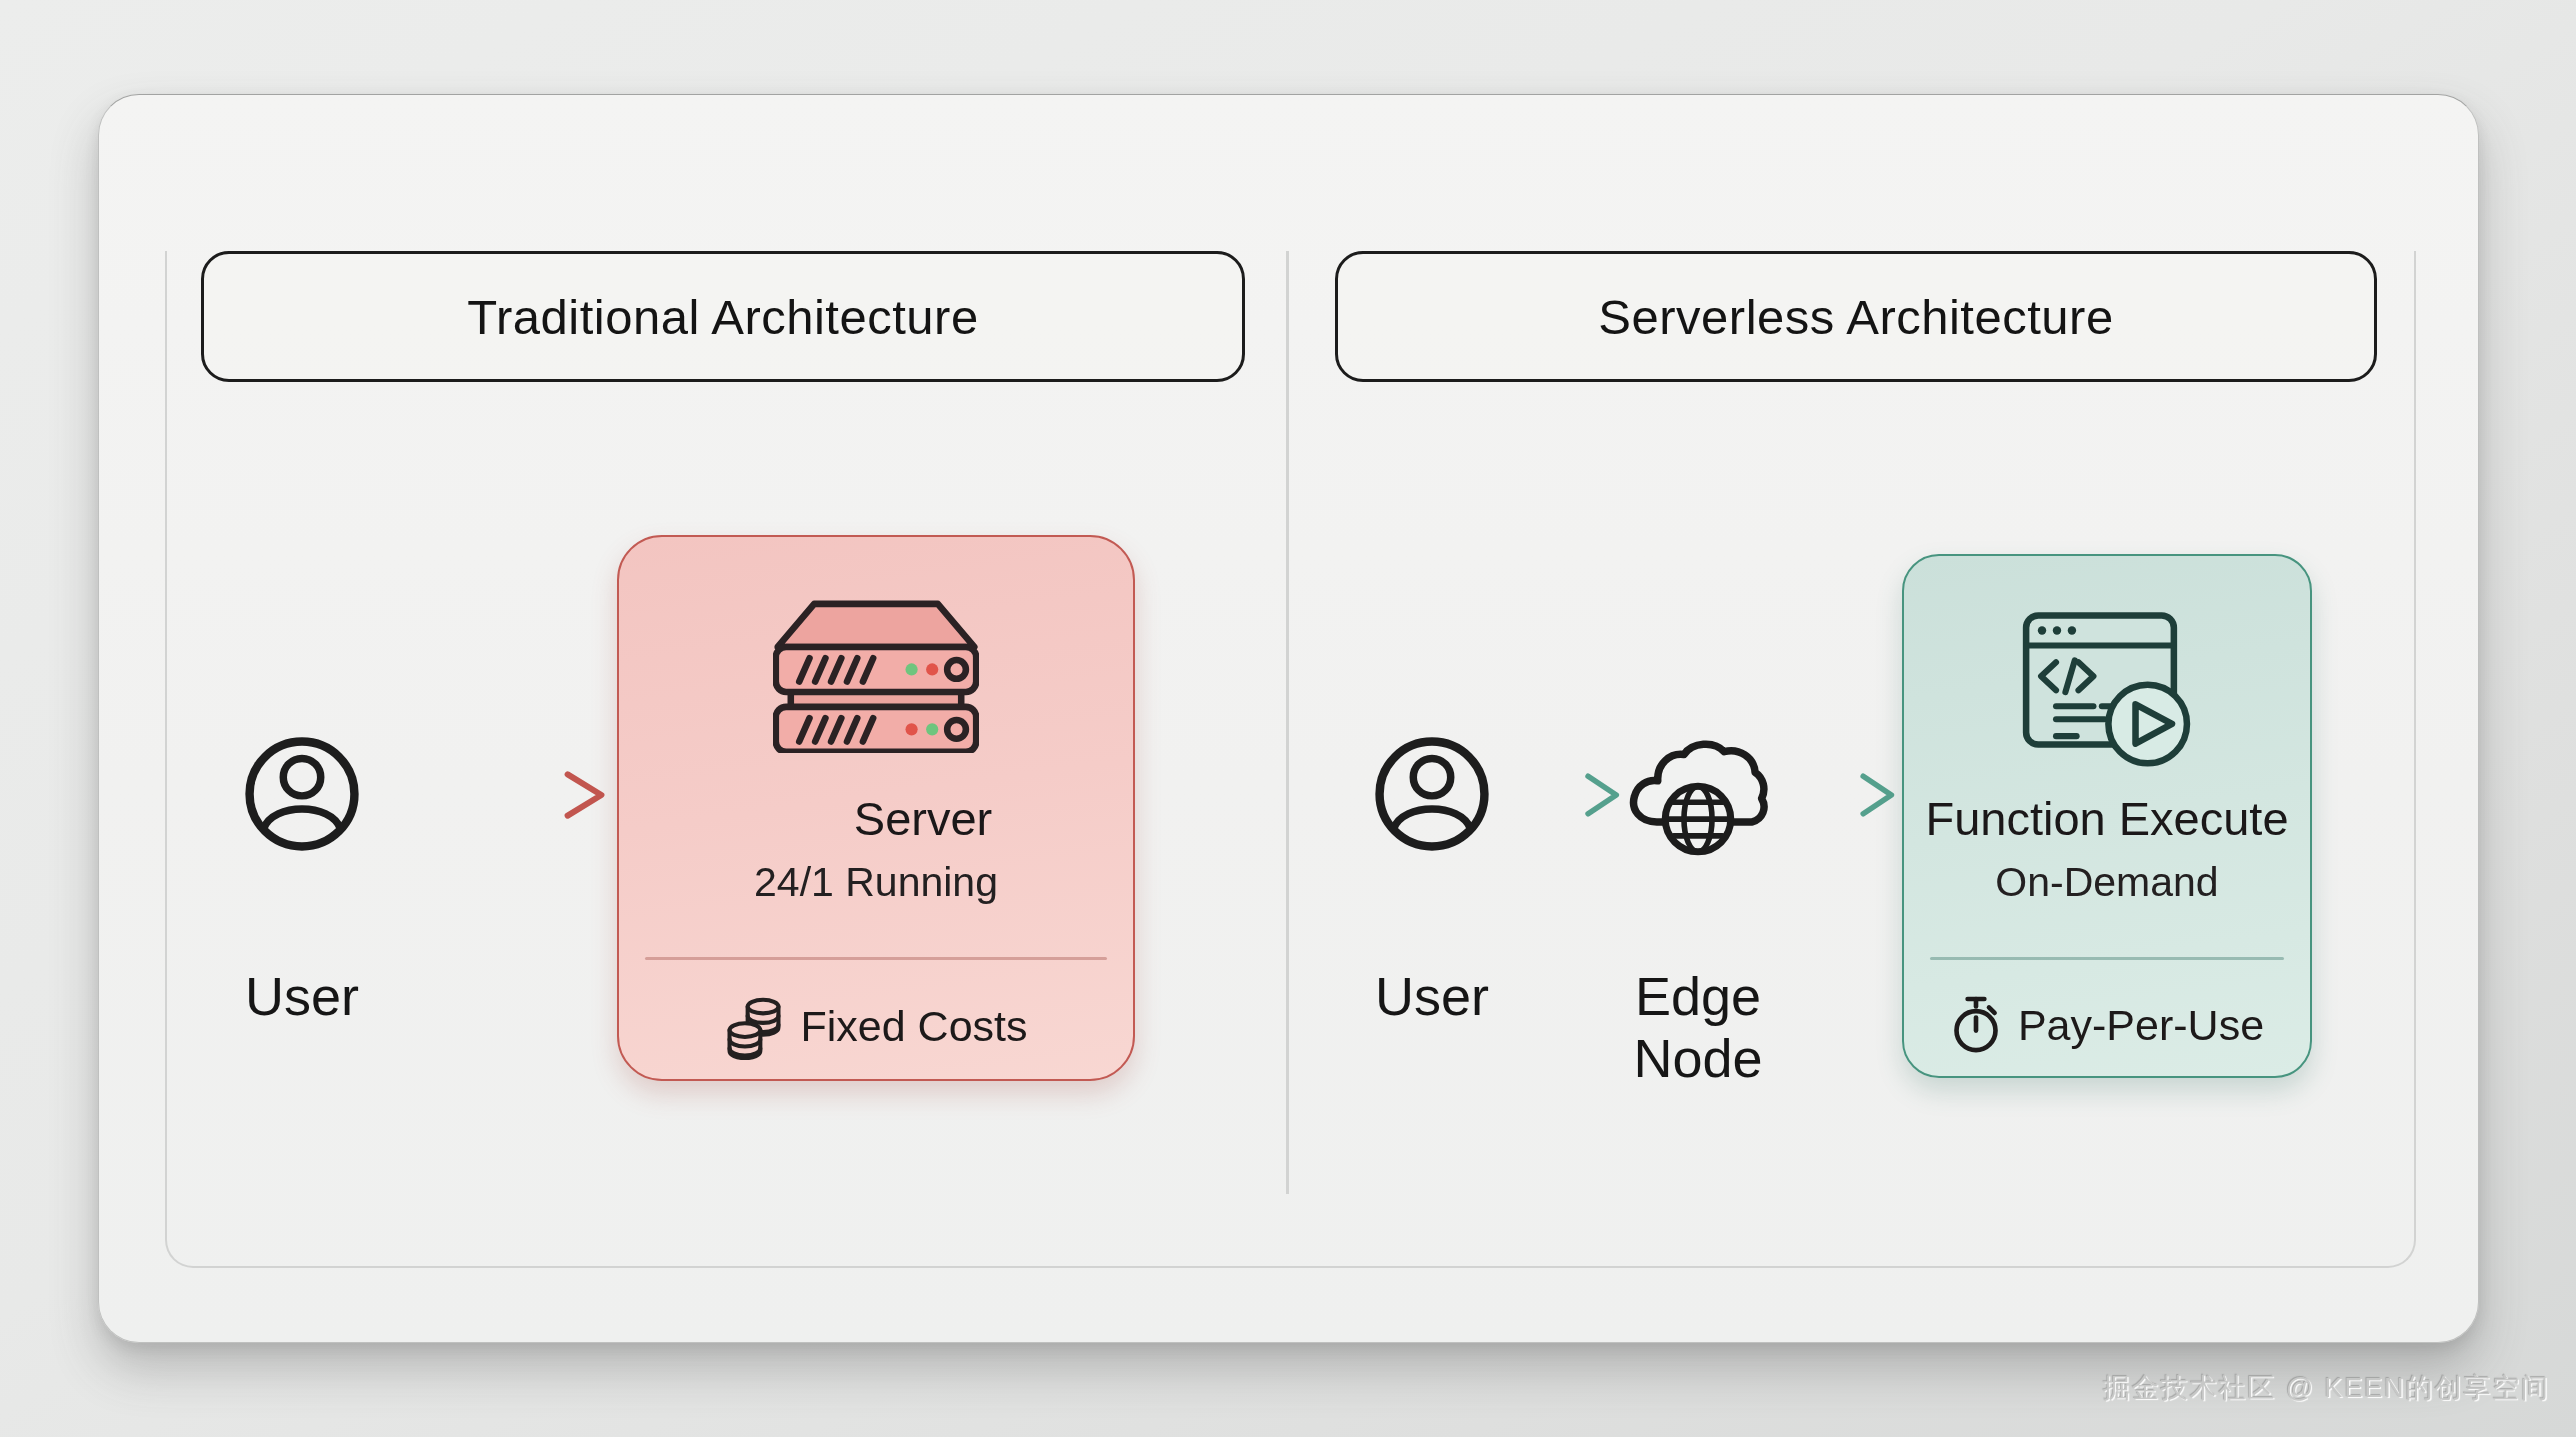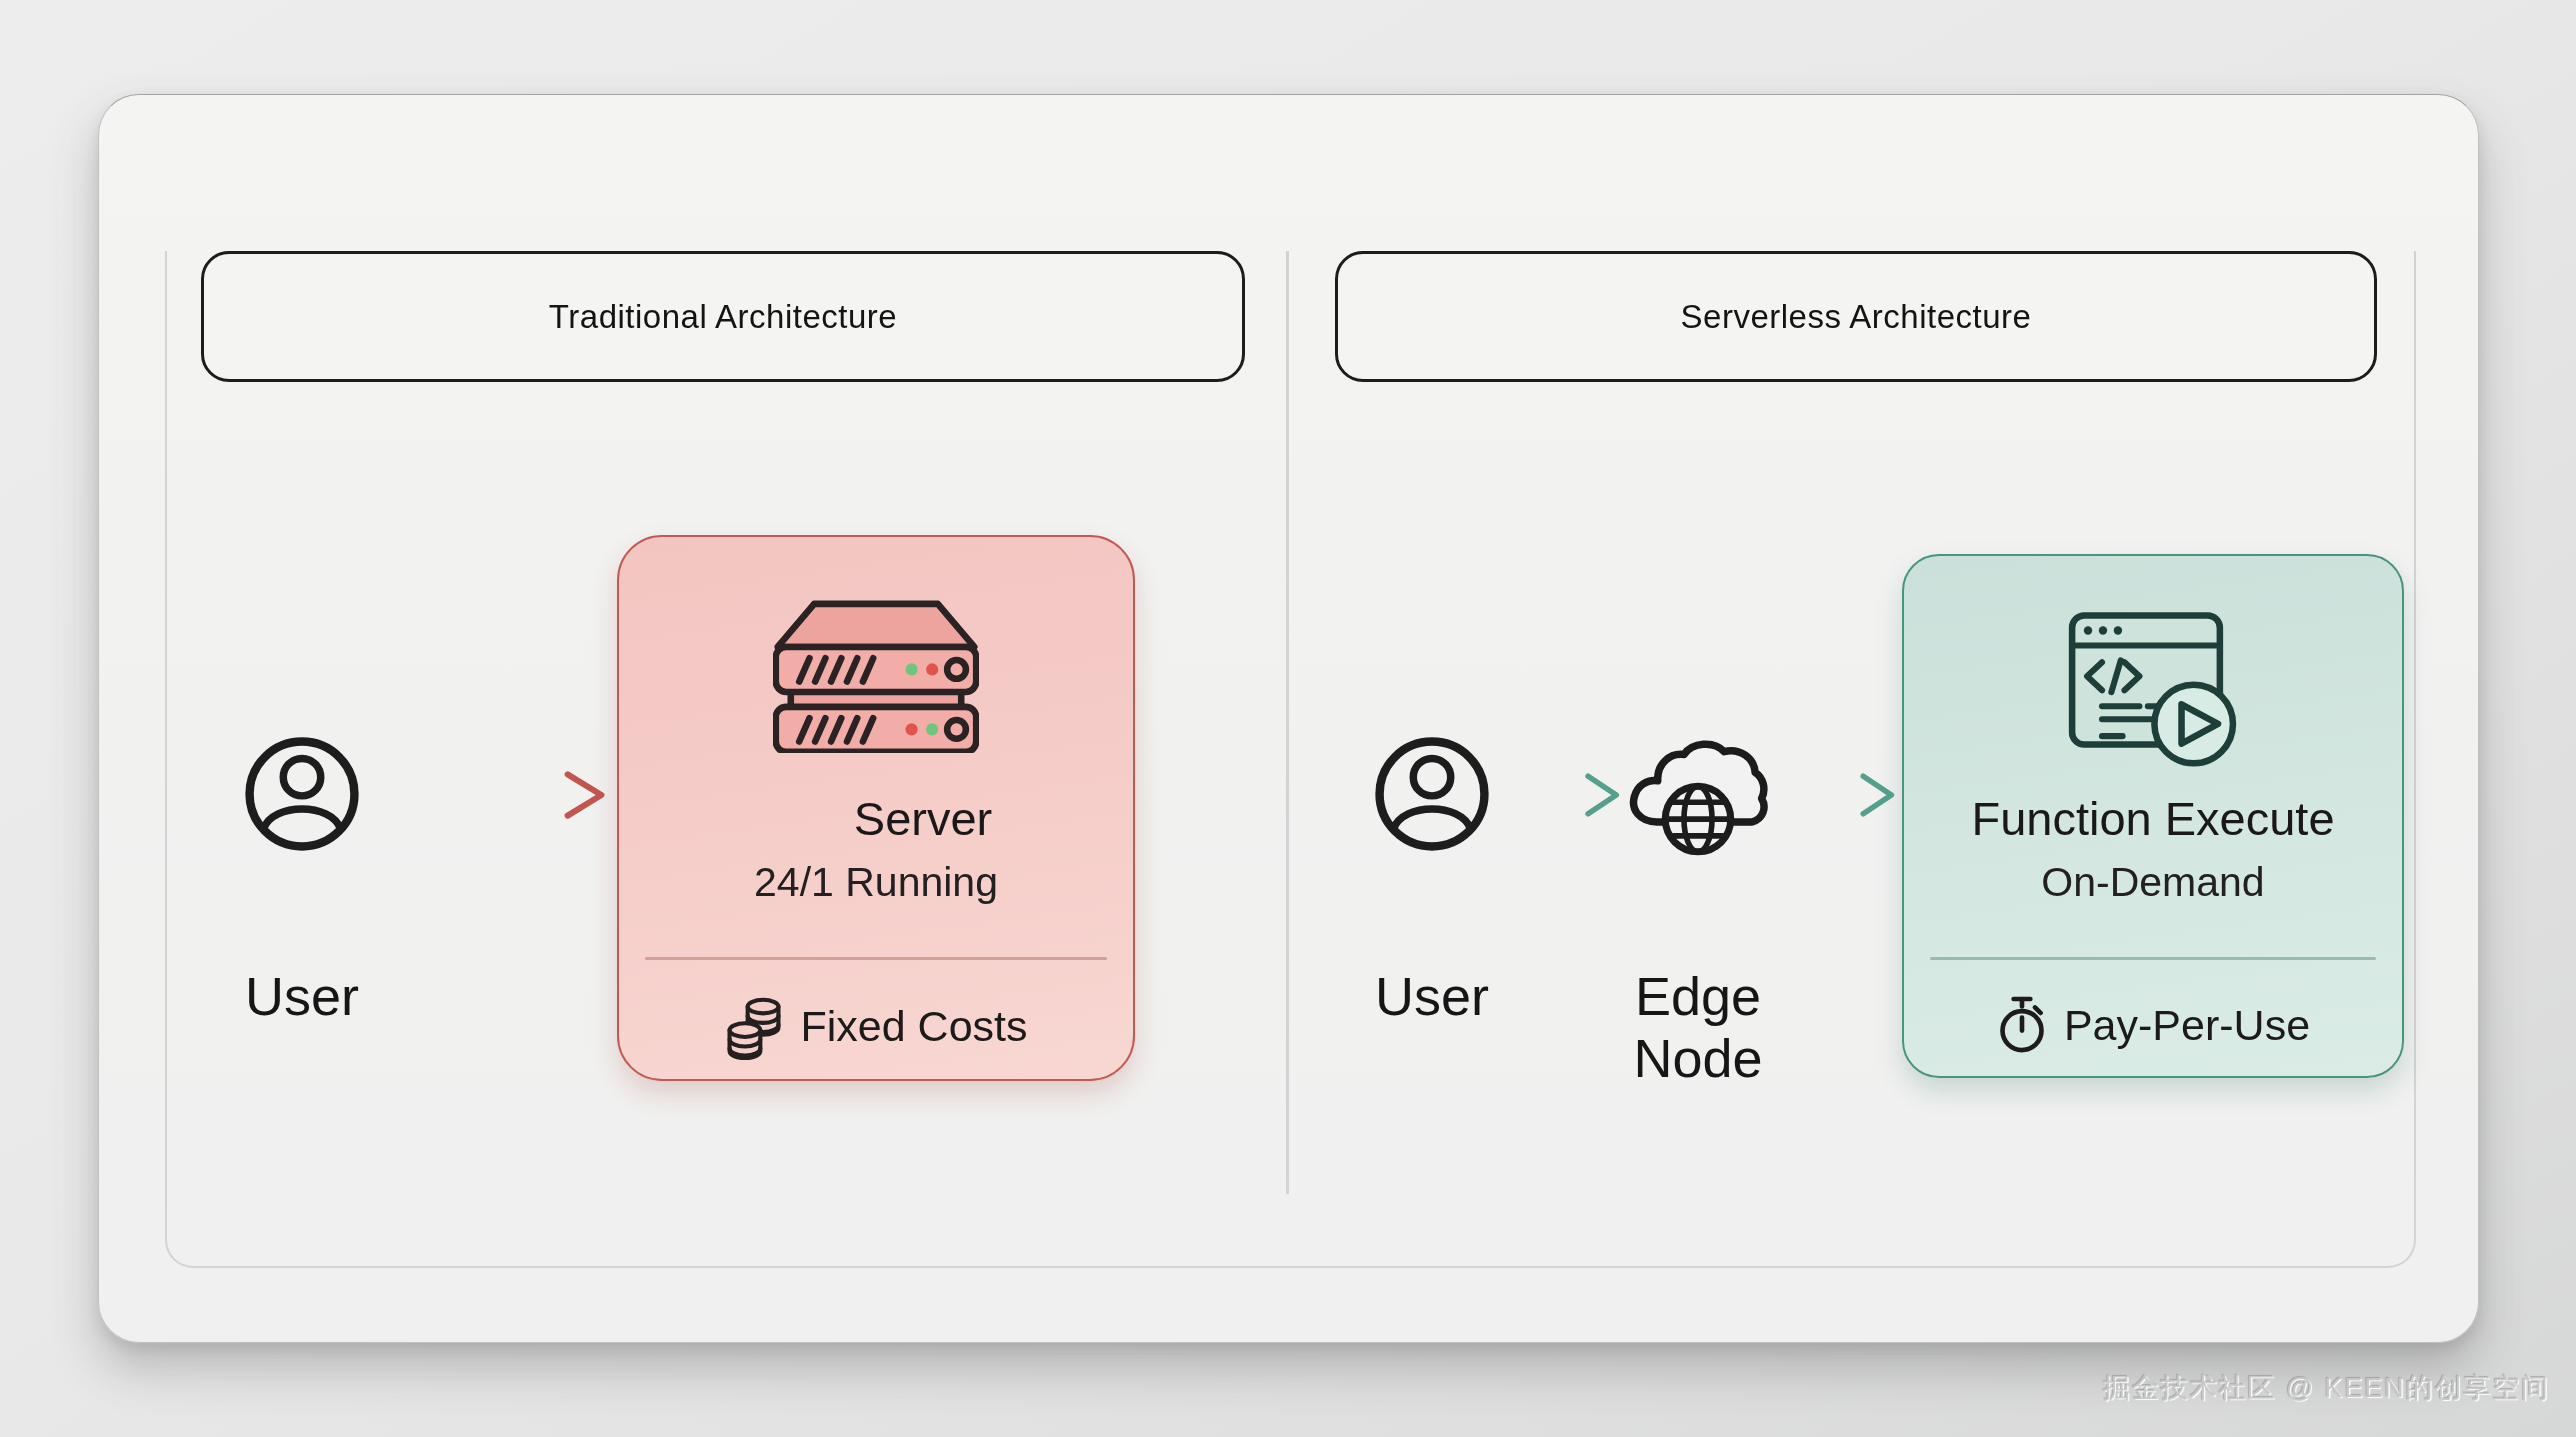--- a/index.html
+++ b/index.html
@@ -17,36 +17,36 @@
   .content-panel{
     position:absolute;left:165px;top:250px;width:2247px;height:1015px;
     border-left:2.8px solid #d2d3d2;border-right:2.8px solid #d2d3d2;border-bottom:2.8px solid #d2d3d2;
     border-radius:0 0 28px 28px;
   }
   .mid-divider{position:absolute;left:1285px;top:250px;width:2.8px;height:943px;background:#d2d3d2;}
   .title-box{
     position:absolute;top:250px;height:131px;box-sizing:border-box;
     border:3.7px solid #1c1c1c;border-radius:28px;background:rgba(243,243,242,.85);
     display:flex;align-items:center;justify-content:center;
-    font-size:33px;color:#141414;letter-spacing:0.5px;
+    font-size:49px;color:#141414;letter-spacing:0.5px;
   }
   .title-box.trad{left:200px;width:1044px;}
   .title-box.serv{left:1334px;width:1042px;}
   .fig-icon{position:absolute;}
   .fig-label{position:absolute;top:870px;width:206px;text-align:center;font-size:54px;color:#161616;}
   .flow-arrow{position:absolute;top:764px;}
   .flow-card{position:absolute;box-sizing:border-box;}
   .server-card{
     left:616px;top:534px;width:518px;height:546px;border-radius:45px;
     border:2.8px solid #c25a53;
     background:linear-gradient(172deg,#f3c5c1 0%,#f5ccc8 48%,#f8d7d2 100%);
     box-shadow:0 13px 26px rgba(170,82,75,.22);
   }
   .function-card{
-    left:1901px;top:552px;width:502px;height:524px;border-radius:37px;
+    left:1901px;top:552px;width:410px;height:524px;border-radius:37px;
     border:2.8px solid #47947f;
     background:linear-gradient(172deg,#cbe0da 0%,#d3e6e0 50%,#dbece6 100%);
     box-shadow:0 13px 26px rgba(64,124,109,.22);
   }
   .card-icon{position:absolute;left:50%;transform:translateX(-50%);}
   .card-title{position:absolute;width:100%;text-align:center;font-size:47px;line-height:52px;color:#1b1819;}
   .card-sub{position:absolute;width:100%;text-align:center;font-size:41px;line-height:47px;color:#232021;}
   .card-divider{position:absolute;left:26px;right:26px;height:2.8px;border-radius:1.9px;}
   .server-card .card-title{top:256px;margin-left:47px;}
   .server-card .card-sub{top:322px;}

